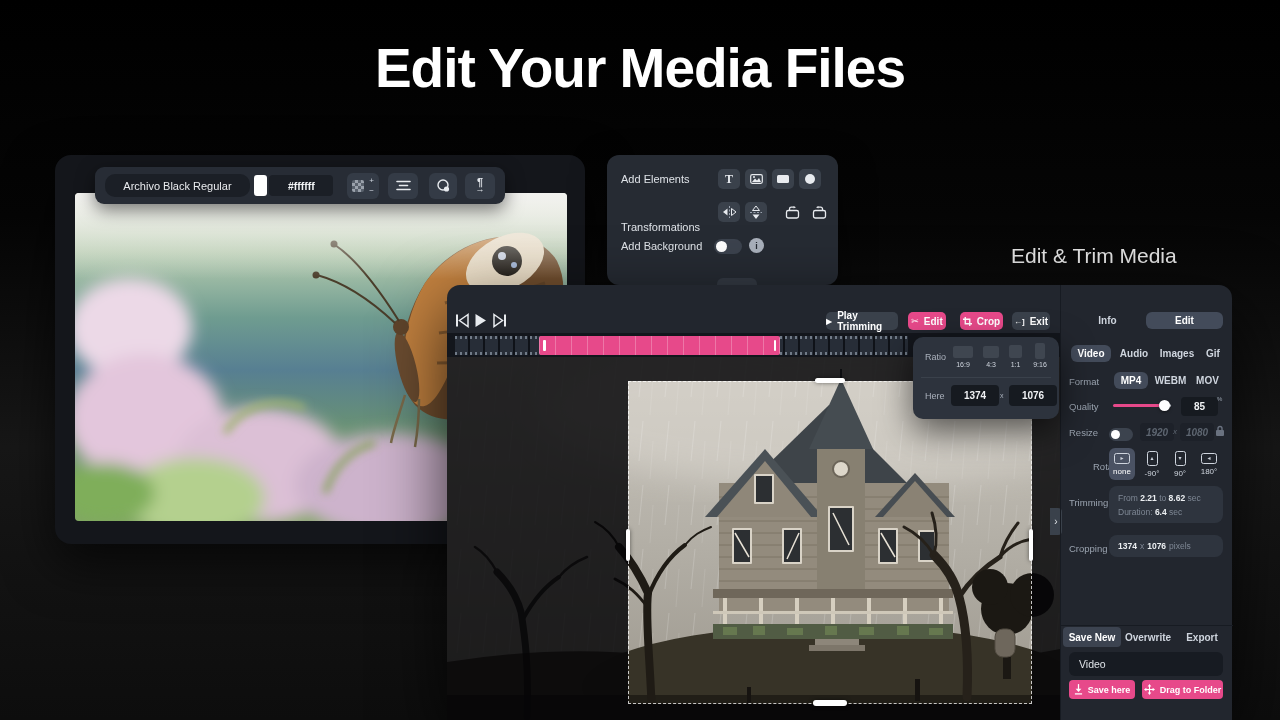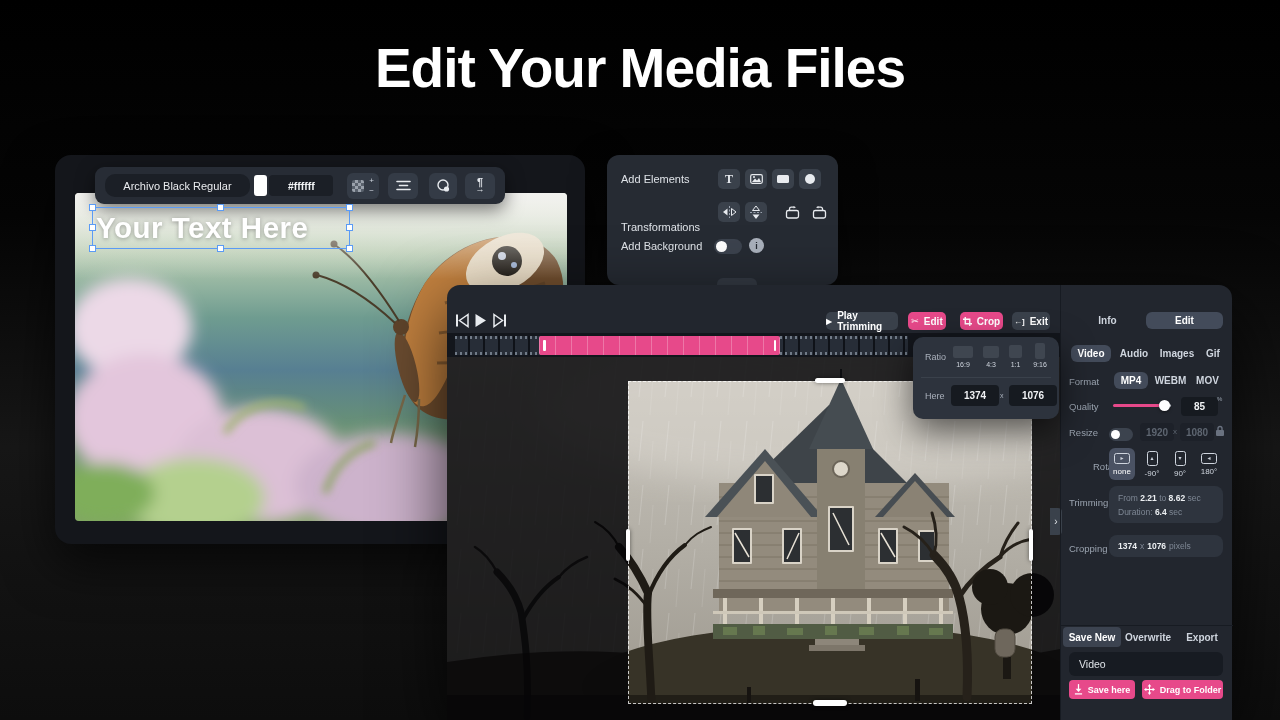--- a/index.html
+++ b/index.html
@@ -57,21 +57,21 @@
   .ratiorect{background:#3f4650;border-radius:2px;}
   .ratiotxt{color:#cfd5de;font-size:7px;text-align:center;}
   .numinput{background:#161a20;border:none;border-radius:4px;color:#f0f2f4;font-size:10px;font-weight:bold;text-align:center;font-family:inherit;}
 
   
   .seg{background:transparent;border-radius:6px;color:#cfd5de;font-size:10px;font-weight:bold;display:flex;align-items:center;justify-content:center;}
   .seg.on{background:#434b5a;color:#fff;}
   .plabel{color:#9aa3af;font-size:9.5px;}
   .slider{height:3px;border-radius:2px;background:linear-gradient(90deg,#e7498a 0 88%,#cfd5de 88%);position:relative;}
   .sknob{position:absolute;top:-4.5px;width:11px;height:11px;border-radius:50%;background:#fff;box-shadow:0 1px 3px rgba(0,0,0,.5);}
-  .dimtxt{color:#5d6570;}
+  .dimtxt{color:#5d6570;font-style:italic;}
   .rotbtn{display:flex;flex-direction:column;align-items:center;justify-content:center;gap:3px;border-radius:6px;color:#cfd5de;font-size:8px;}
   .rotbtn.on{background:#4a5263;color:#fff;}
   .rrect{display:inline-flex;align-items:center;justify-content:center;border:1.2px solid #cfd5de;border-radius:2.5px;font-size:6px;line-height:1;color:#cfd5de;}
   .rrect.land{width:14px;height:9px;}
   .rrect.port{width:9px;height:13px;}
   .infobox{background:#2e343e;border-radius:8px;color:#7e8794;font-size:8.5px;line-height:1.7;padding:5px 9px;box-sizing:border-box;}
   .infobox b{color:#eceff2;}
   .savetab{color:#cfd5de;font-size:10px;font-weight:bold;display:flex;align-items:center;justify-content:center;border-radius:4px;}
   .savetab.on{background:#3c4350;color:#fff;}
   .fileinput{background:#171b22;border:none;border-radius:6px;color:#dfe3e8;font-size:10.5px;padding:0 10px;font-family:inherit;}
@@ -170,31 +170,20 @@
         </svg>
       </div>
       <div class="toolbtn" style="width:31px;height:26px;margin-left:8px;font-size:11px;">
         <span style="display:flex;flex-direction:column;line-height:.8;align-items:center;">
           <b>¶</b>
           <span style="font-size:9px;">→</span>
         </span>
       </div>
     </div>
 
-    <div class="abs selbox" style="left:37px;top:52px;width:256px;height:40px;">
-      <div class="abs seltext" style="left:3px;top:3px;">Your Text Here</div>
-      <div class="abs handle" style="left:-4px;top:-4px;"></div>
-      <div class="abs handle" style="right:-4px;top:-4px;"></div>
-      <div class="abs handle" style="left:-4px;bottom:-4px;"></div>
-      <div class="abs handle" style="right:-4px;bottom:-4px;"></div>
-      <div class="abs handle" style="left:-4px;top:16px;"></div>
-      <div class="abs handle" style="right:-4px;top:16px;"></div>
-      <div class="abs handle" style="left:124px;top:-4px;"></div>
-      <div class="abs handle" style="left:124px;bottom:-4px;"></div>
-    </div>
   </div>
 
 
   <div class="abs panel" style="left:607px;top:155px;width:231px;height:130px;">
     <div class="abs rowlabel" style="left:14px;top:18px;">Add Elements</div>
     <div class="abs elbtn" style="left:111px;top:14px;width:22px;height:20px;font-family:'Liberation Serif',serif;font-weight:bold;font-size:12px;">
         <span>T</span>
       </div>
     <div class="abs elbtn" style="left:138px;top:14px;width:22px;height:20px;">
       <svg width="13" height="10" viewBox="0 0 13 10">
@@ -243,20 +232,21 @@
     <div class="abs rowlabel" style="left:14px;top:85px;">Add Background</div>
     <div class="abs toggle" style="left:107px;top:84px;width:28px;height:15px;">
       <span class="knob" style="width:11px;height:11px;"></span>
     </div>
     <div class="abs infodot" style="left:142px;top:83px;width:15px;height:15px;">
         <span>i</span>
       </div>
     <div class="abs" style="left:110px;top:123px;width:40px;height:7px;background:#343a44;border-radius:6px 6px 0 0;"></div>
   </div>
 
+  <div class="abs caption" style="left:1011px;top:244px;">Edit &amp; Trim Media</div>
 
   <div class="abs window" style="left:447px;top:285px;width:785px;height:435px;border-radius:13px 13px 0 0;">
 
     <div class="abs" style="left:8px;top:28px;width:14px;height:15px;">
       <svg width="14" height="15" viewBox="0 0 14 15">
         <rect x="1" y="1.5" width="2" height="12" fill="#e8ebef"></rect>
           <polygon points="13,1.5 4.5,7.5 13,13.5" fill="none" stroke="#e8ebef" stroke-width="1.5"></polygon>
       </svg>
     </div>
     <div class="abs" style="left:27px;top:28px;width:13px;height:15px;">

